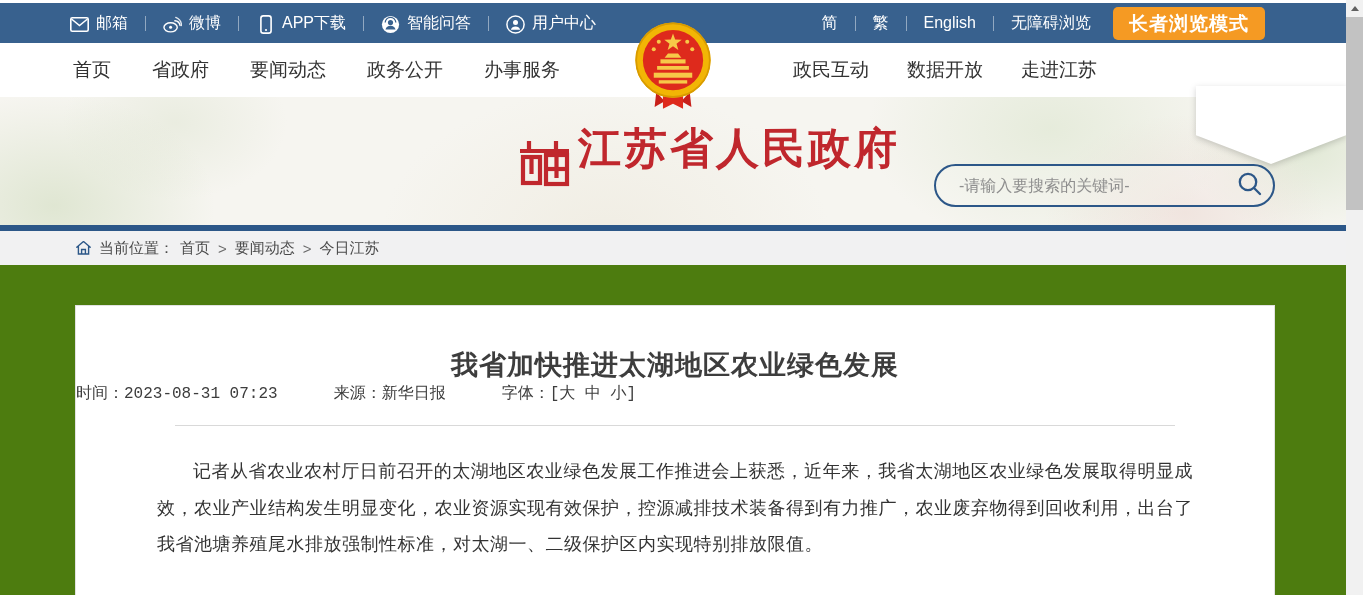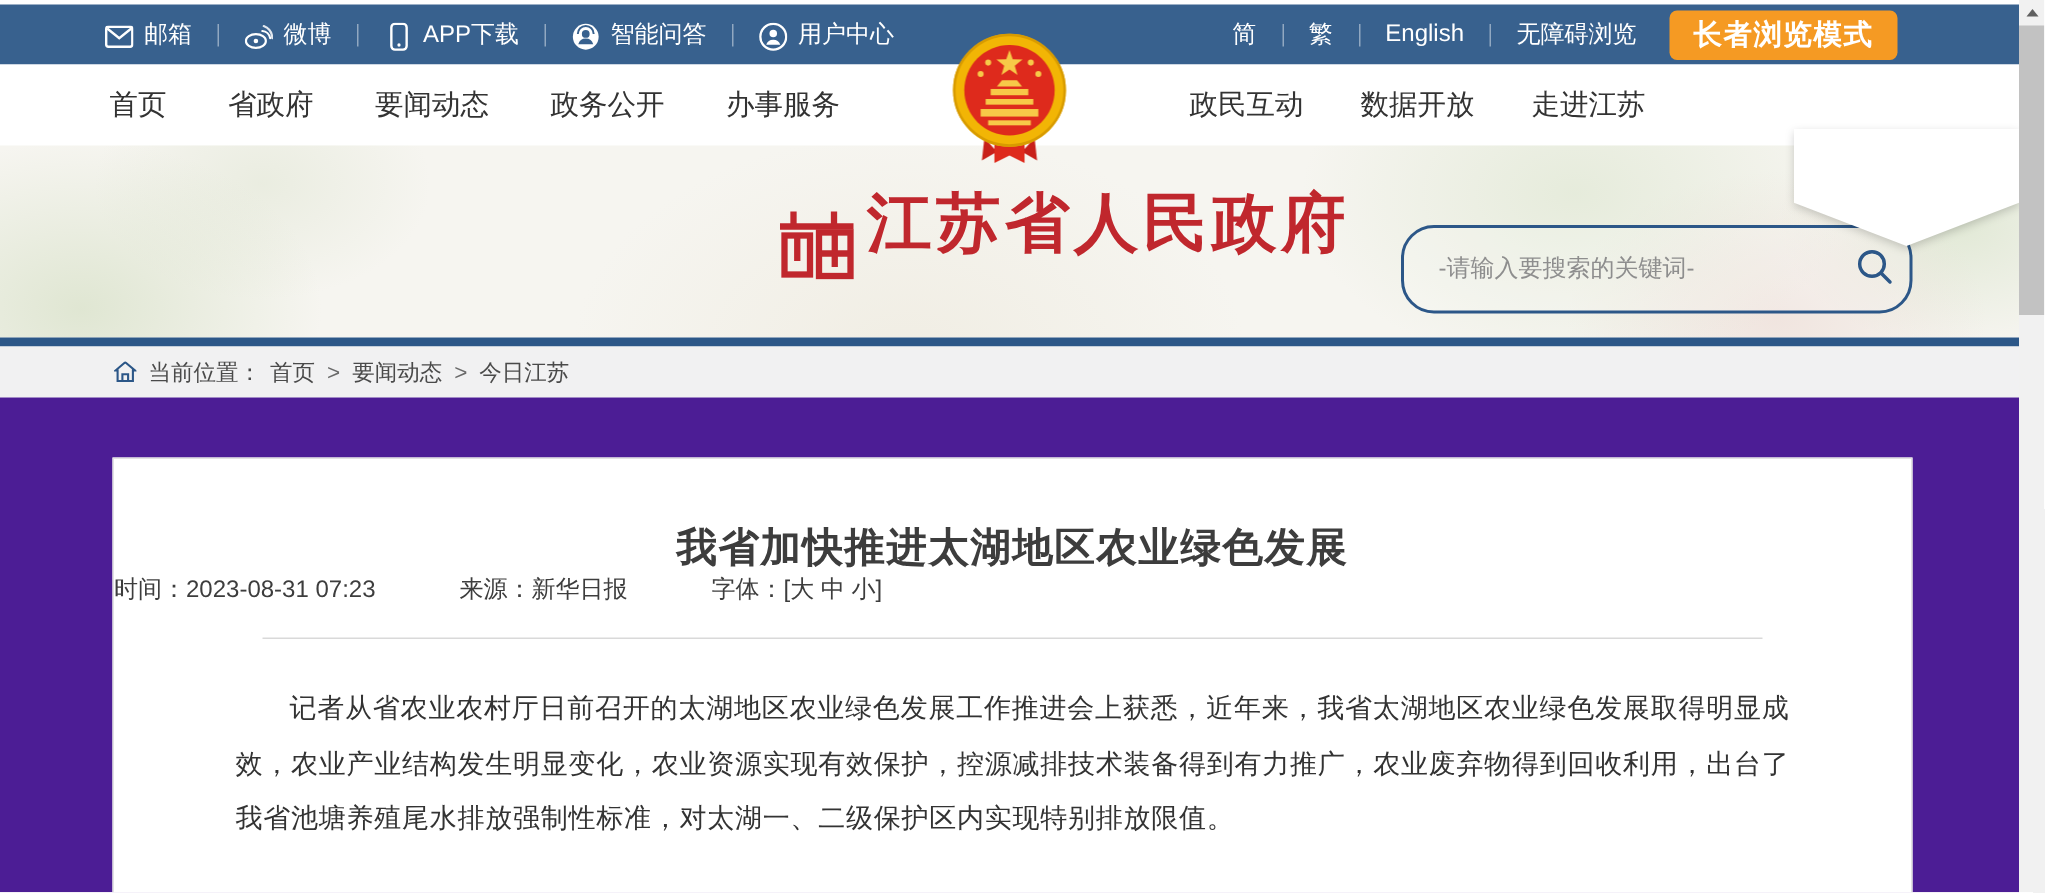--- a/index.html
+++ b/index.html
@@ -43,40 +43,40 @@
       radial-gradient(ellipse 260px 170px at 78% 25%, rgba(214,226,199,.5), transparent 70%),
       radial-gradient(ellipse 200px 140px at 88% 90%, rgba(233,208,202,.45), transparent 70%),
       radial-gradient(ellipse 170px 120px at 97% 40%, rgba(204,220,187,.5), transparent 70%),
       radial-gradient(ellipse 300px 200px at 45% 110%, rgba(238,234,222,.7), transparent 75%),
       #f6f5f0; }
   .seal { position:absolute; left:518px; top:41px; width:53px; height:52px; }
   .site-title { position:absolute; left:578px; top:23px; font-size:43px; font-weight:bold;
                 color:#c0272d; letter-spacing:3px; white-space:nowrap; }
   .site-url { position:absolute; left:582px; top:79px; font-size:20px; font-weight:bold;
               color:#9c9c9c; letter-spacing:7px; white-space:nowrap; }
-  .search-box { position:absolute; right:71px; top:53px; width:341px; height:59px;
+  .search-box { position:absolute; right:71px; top:67px; width:341px; height:43px;
                 border:2px solid #2c5788; border-radius:22px; background:rgba(255,255,255,.18);
                 display:flex; }
   .search-input { flex:1; border:none; outline:none; background:transparent; margin-left:23px;
                   font-size:16px; color:#444; font-family:"Liberation Sans",sans-serif; }
   .search-input::placeholder { color:#8e8e8e; opacity:1; }
   .search-btn { width:46px; height:100%; border:none; background:transparent; cursor:pointer;
                 display:flex; align-items:center; justify-content:center; }
 
   
   .blue-line { position:absolute; left:0; top:225px; width:1346px; height:6px; background:#2c5788; }
   .breadcrumb { position:absolute; left:0; top:231px; width:1346px; height:34px; background:#f1f1f2;
                 display:flex; align-items:center; font-size:15px; color:#4a4a4a; }
   .bc-home { margin-left:76px; margin-right:8px; display:inline-flex; }
   .bc-label { margin-right:6px; }
   .bc-link { color:#4a4a4a; cursor:pointer; }
   .bc-sep { margin:0 8px; color:#6a6a6a; }
 
   
-  .main { position:absolute; left:0; top:265px; width:1346px; height:330px; background:#4c1d95; }
+  .main { position:absolute; left:0; top:265px; width:1346px; height:330px; background:#4d7c0f;font-family:Liberation Mono, monospace; }
   .card { position:absolute; left:75px; top:40px; width:1200px; height:400px;
           background:#fff; border:1px solid #e2e2e2; }
   .a-title { margin-top:41px; text-align:center; font-size:27px; color:#3d3d3d; letter-spacing:1px; }
   .a-meta { display:flex; gap:56px; font-size:16px; color:#3d3d3d; }
   .a-meta .fs { cursor:pointer; }
   .a-divider { width:1000px; margin:21px auto 0; border-top:1px solid #d9d9d9; height:0; }
   .a-body { width:1036px; margin:28px auto 0; font-size:18px; line-height:36.5px; color:#333;
             text-align:justify; text-indent:2em; letter-spacing:.5px; }
 
   

